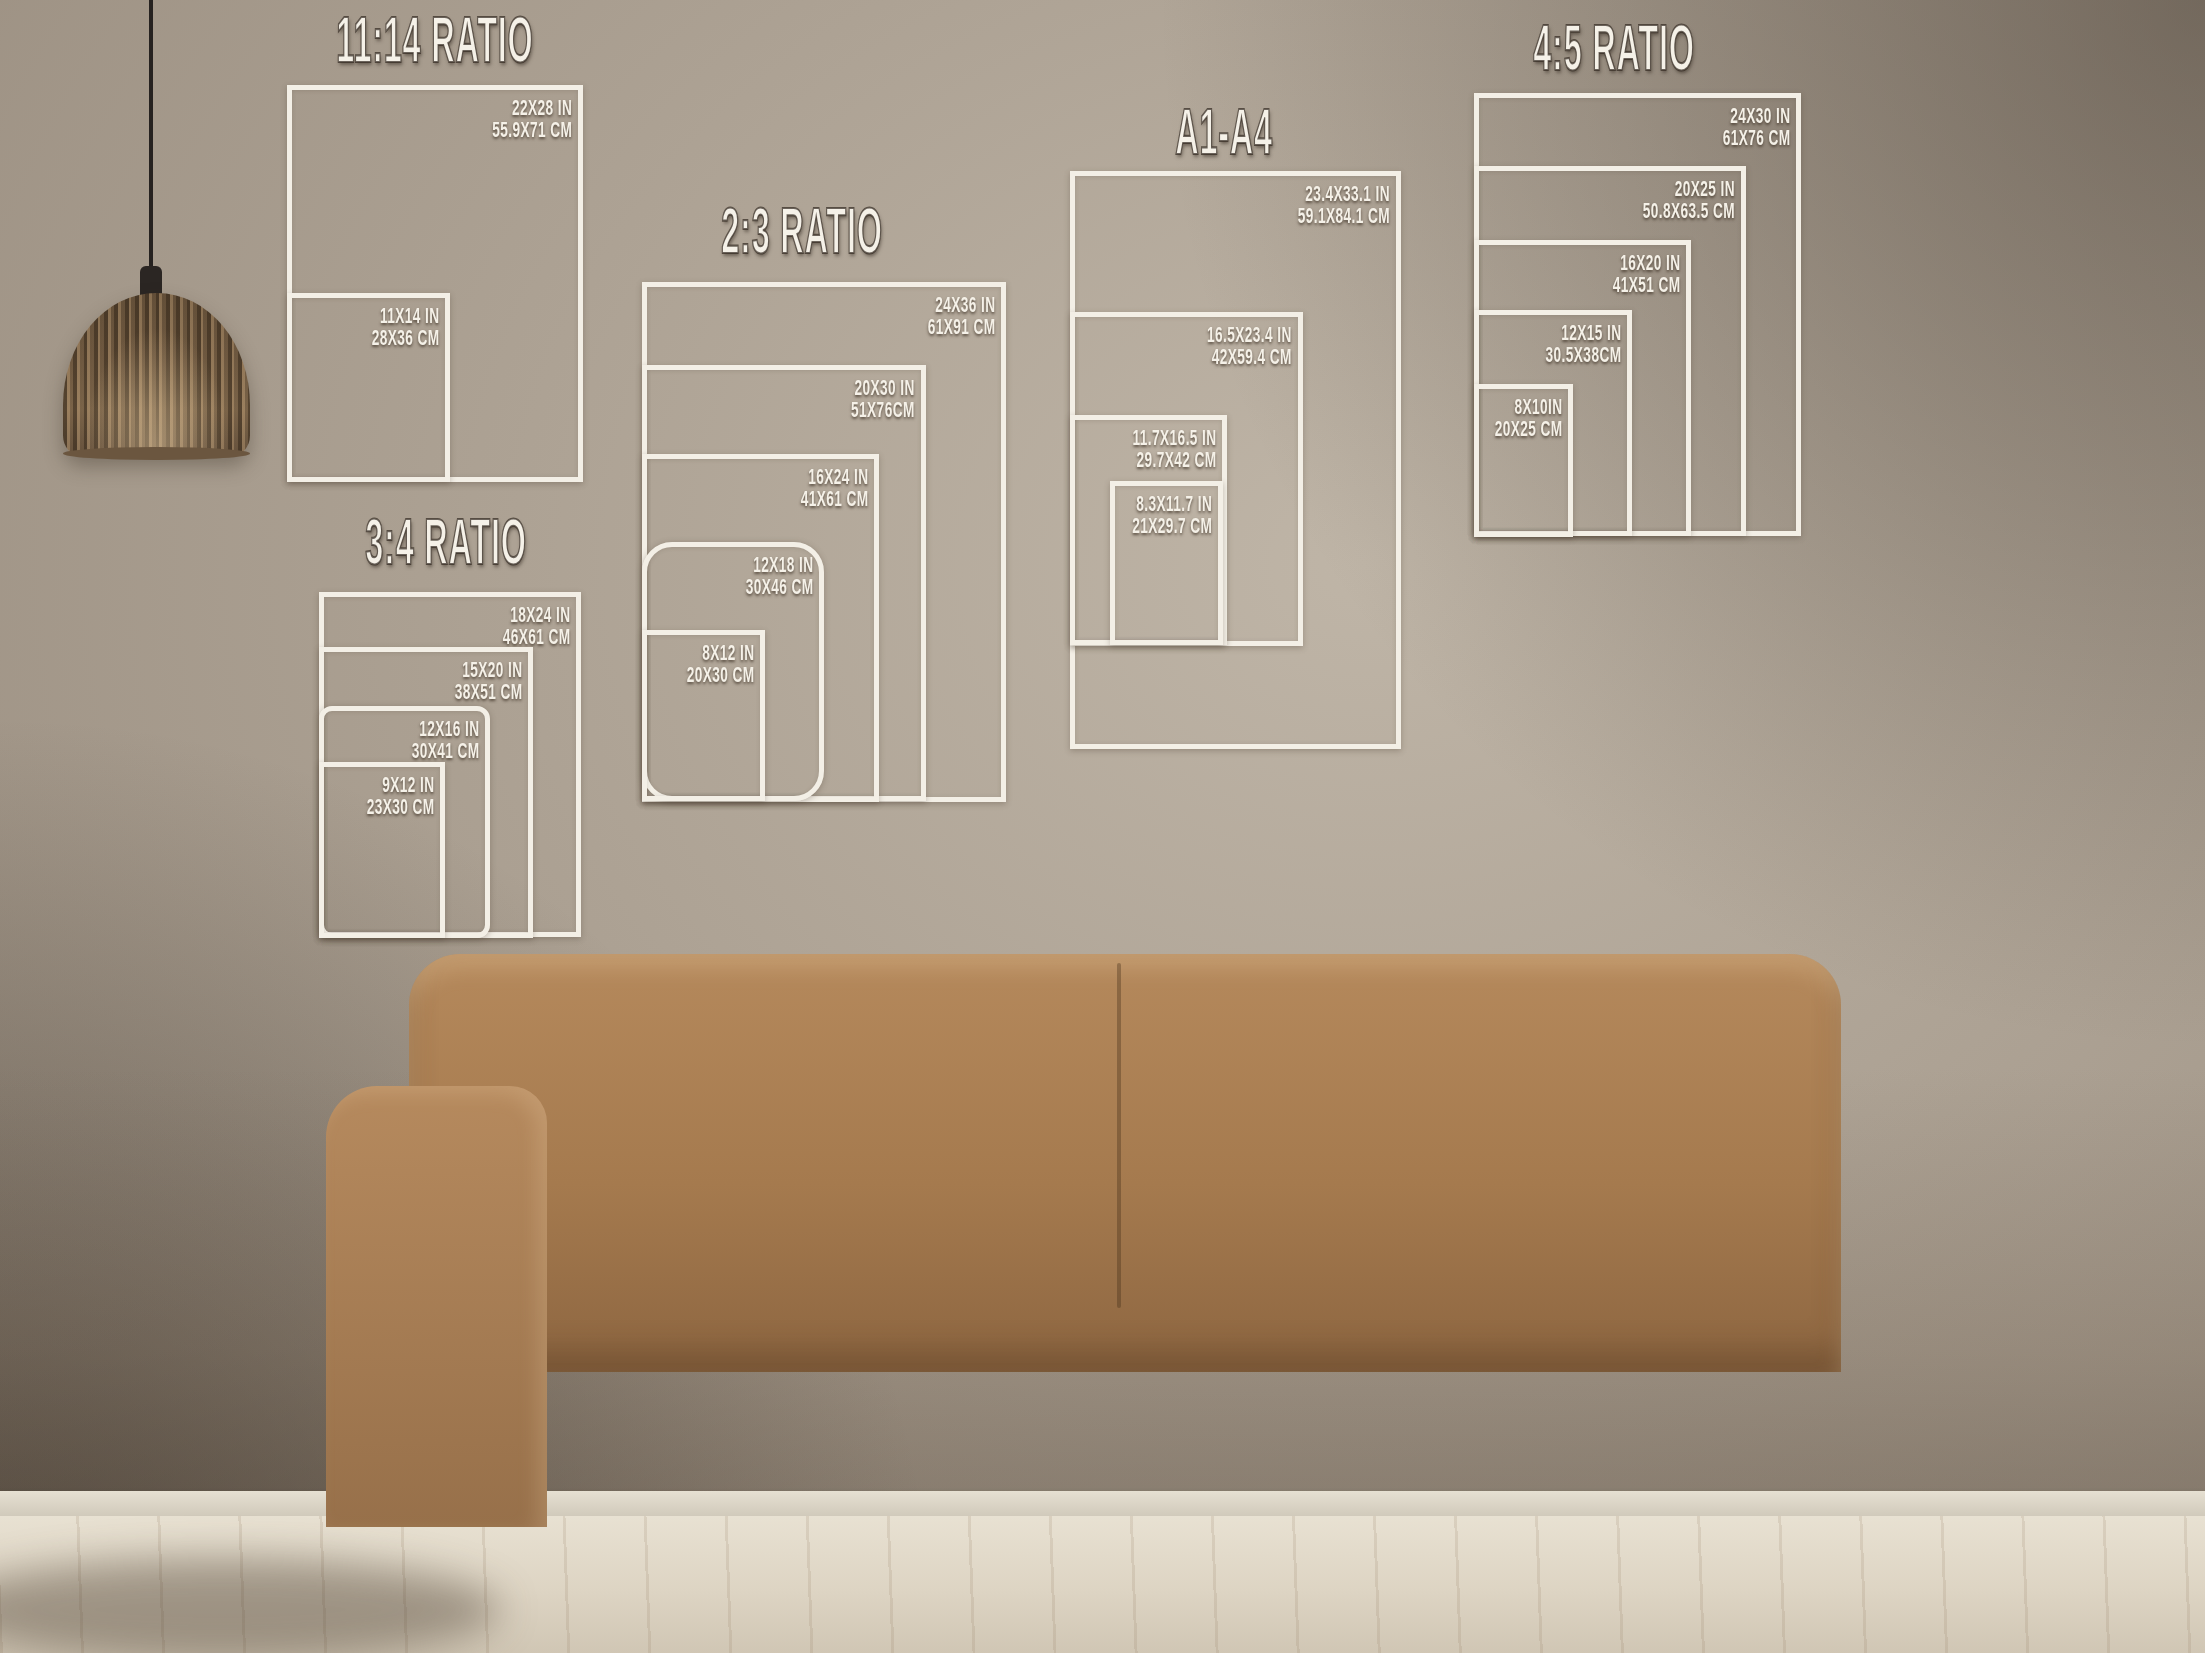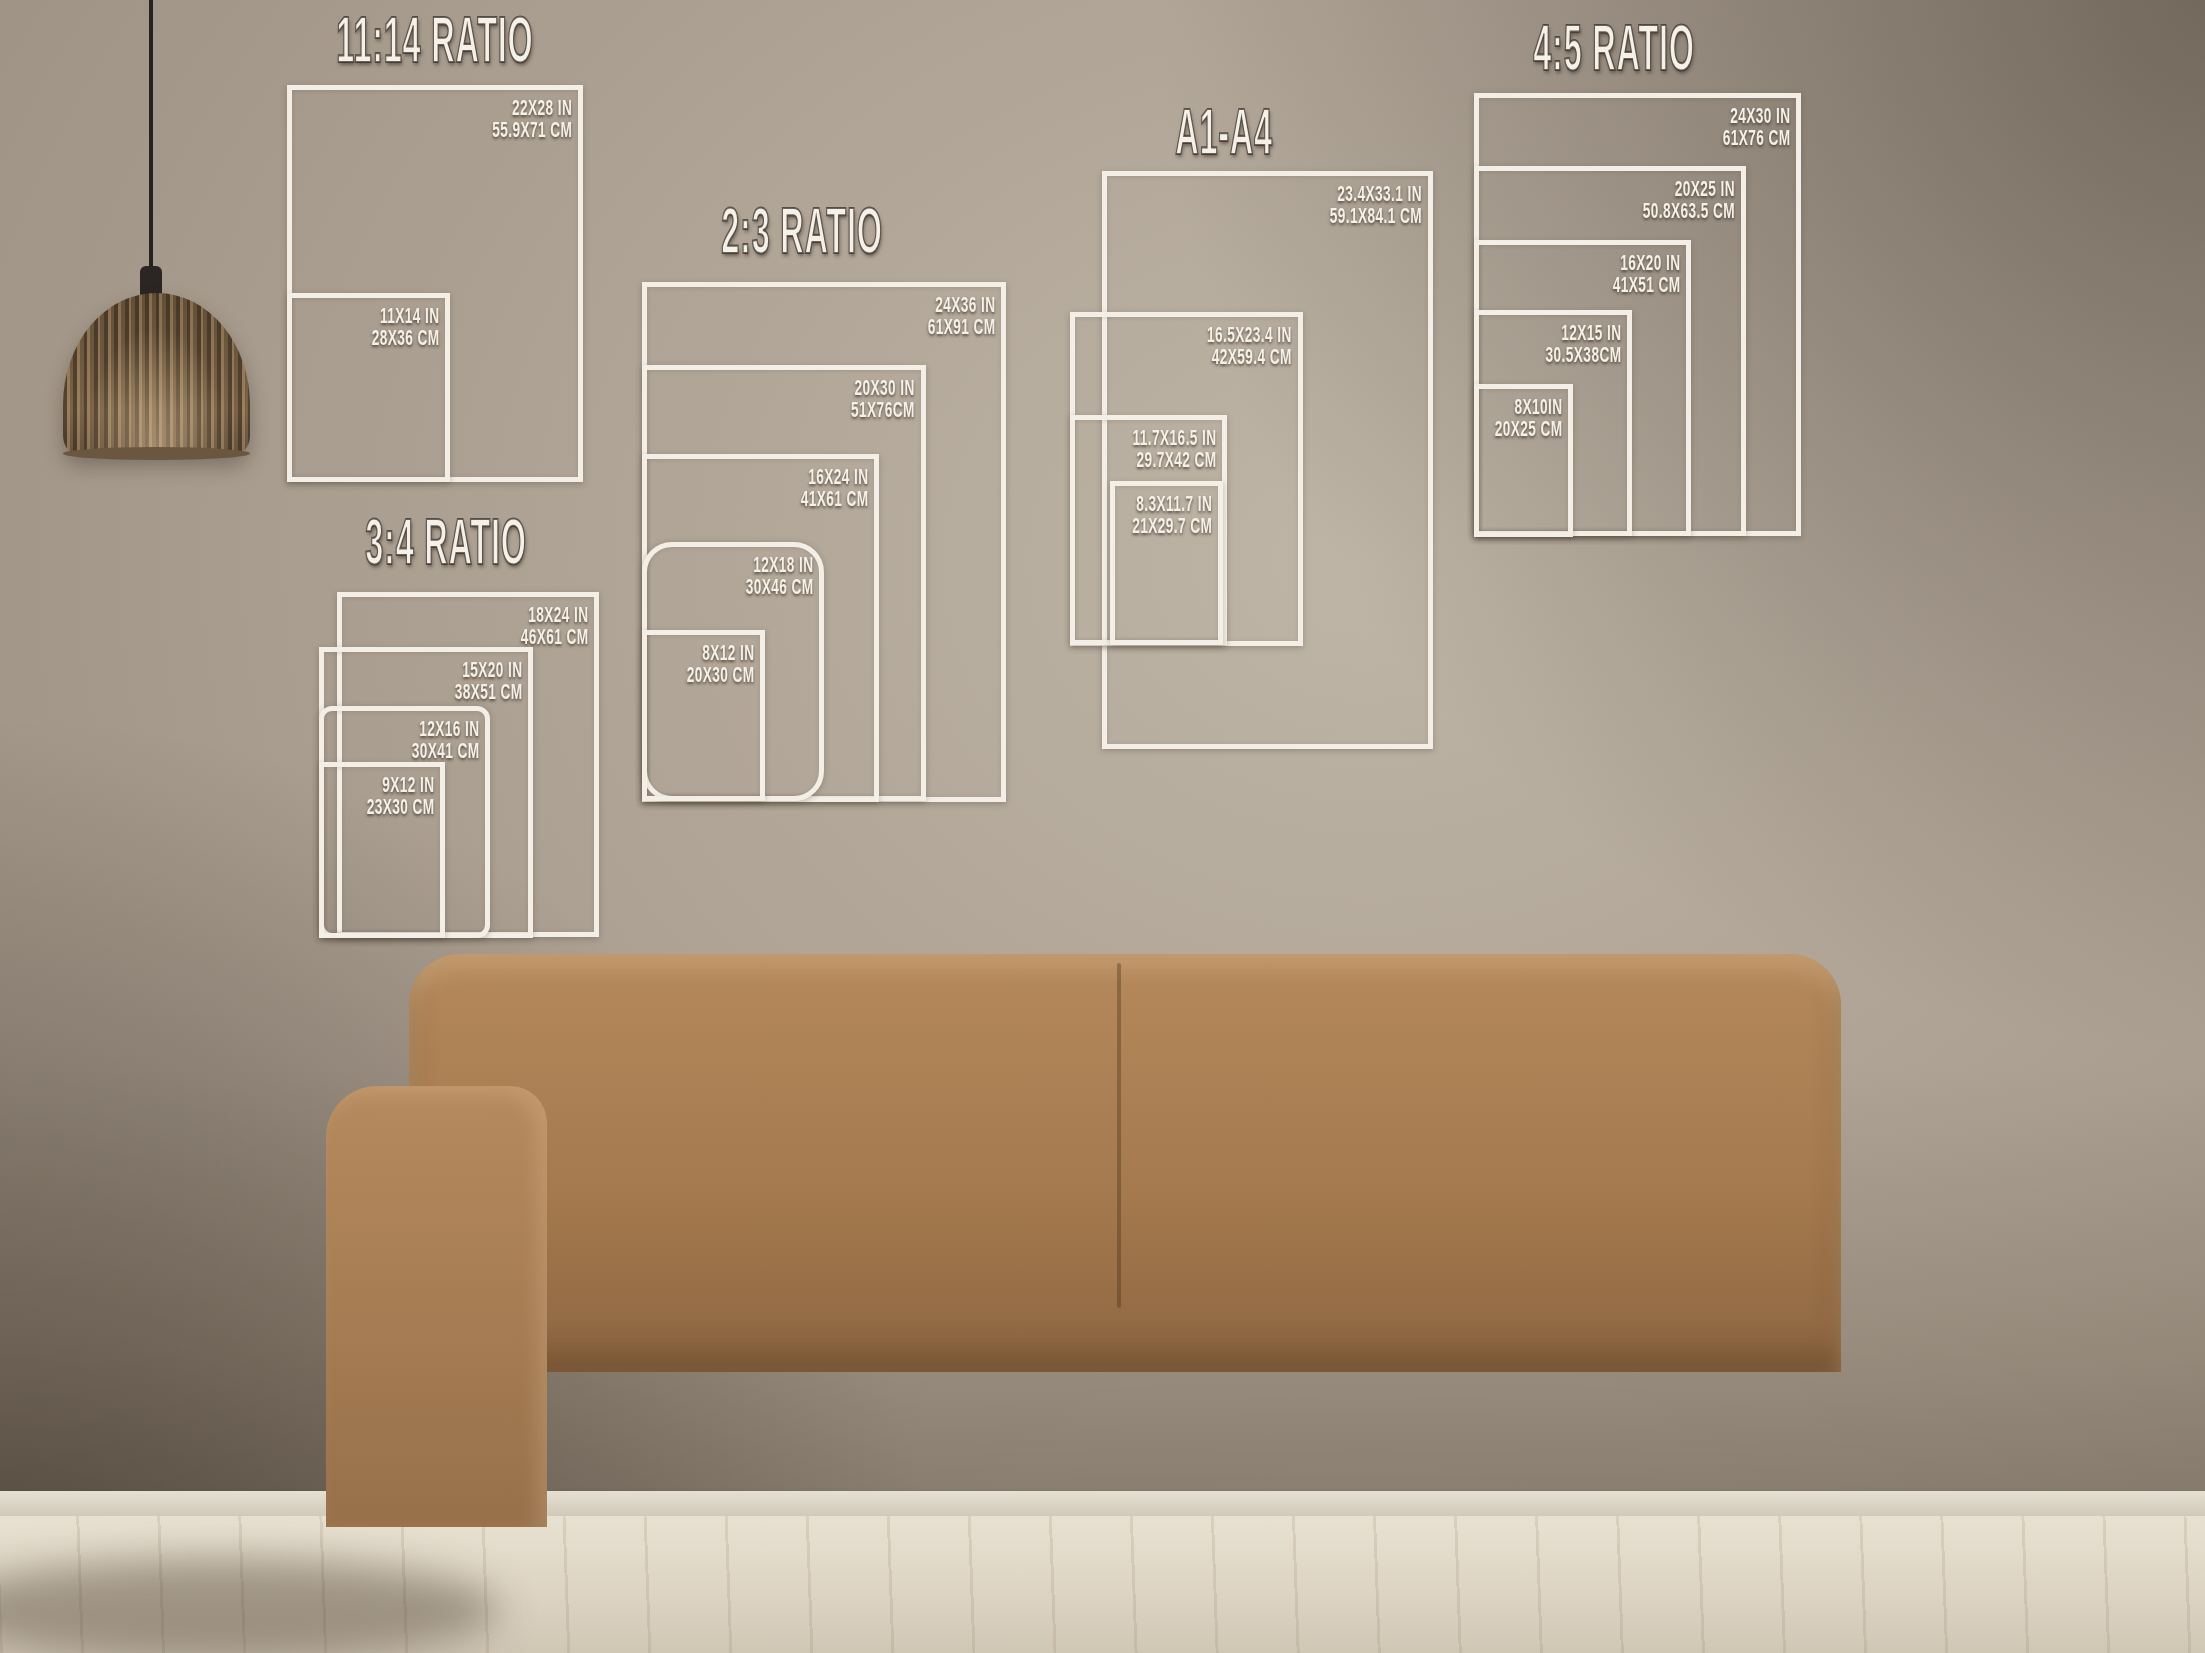--- a/index.html
+++ b/index.html
@@ -192,21 +192,21 @@
   </div>
   <div class="frame" style="left:642px;top:630px;width:123px;height:171px;">
     <div class="flabel">
         <span>8X12 IN</span>
         <span>20X30 CM</span>
       </div>
   </div>
 
   
   <div class="gtitle" style="left:446px;top:504px;">3:4 RATIO</div>
-  <div class="frame" style="left:319px;top:592px;width:262px;height:345px;margin-left:18px;">
+  <div class="frame" style="left:319px;top:592px;width:262px;height:345px;">
     <div class="flabel">
         <span>18X24 IN</span>
         <span>46X61 CM</span>
       </div>
   </div>
   <div class="frame" style="left:319px;top:647px;width:214px;height:291px;">
     <div class="flabel">
         <span>15X20 IN</span>
         <span>38X51 CM</span>
       </div>
@@ -219,21 +219,21 @@
   </div>
   <div class="frame" style="left:319px;top:762px;width:126px;height:176px;">
     <div class="flabel">
         <span>9X12 IN</span>
         <span>23X30 CM</span>
       </div>
   </div>
 
   
   <div class="gtitle" style="left:1224px;top:94px;">A1-A4</div>
-  <div class="frame" style="left:1070px;top:171px;width:331px;height:578px;margin-left:32px;">
+  <div class="frame" style="left:1070px;top:171px;width:331px;height:578px;">
     <div class="flabel">
         <span>23.4X33.1 IN</span>
         <span>59.1X84.1 CM</span>
       </div>
   </div>
   <div class="frame" style="left:1070px;top:312px;width:233px;height:334px;">
     <div class="flabel">
         <span>16.5X23.4 IN</span>
         <span>42X59.4 CM</span>
       </div>

